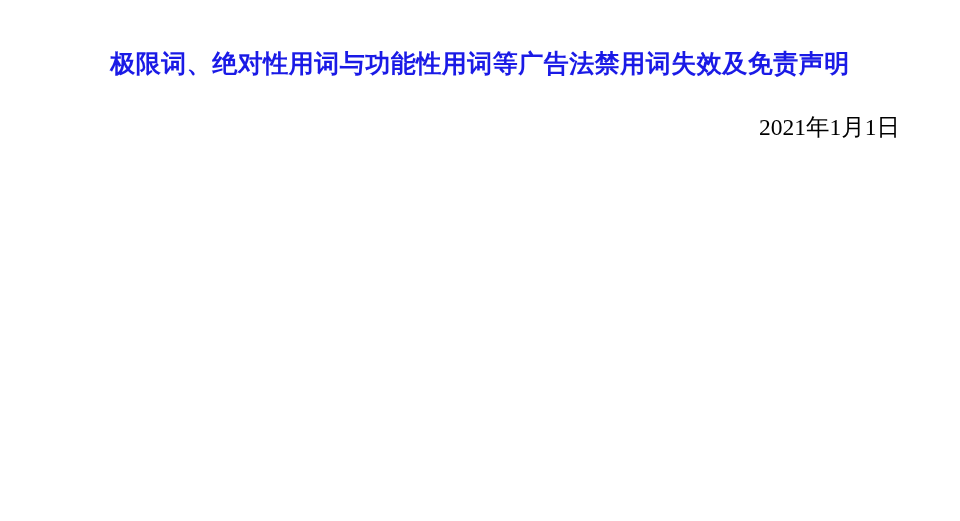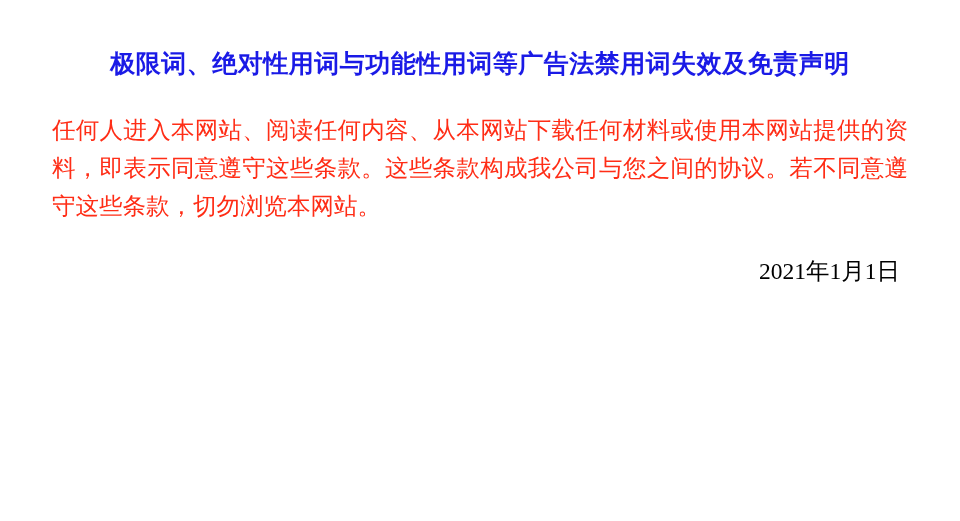--- a/index.html
+++ b/index.html
@@ -56,16 +56,15 @@
     padding-right: 8px;
   }
 </style>
 </head>
 <body>
 
 <div class="page">
   <h1 class="doc-title">极限词、绝对性用词与功能性用词等广告法禁用词失效及免责声明</h1>
 
 
-  <p class="warning-block">任何人进入本网站、阅读任何内容、从本网站下载任何材料或使用本网站提供的资料，即表示同意遵守这些条款。这些条款构成我公司与您之间的协议。若不同意遵守这些条款，切勿浏览本网站。</p>
 
   <p class="date-line">2021年1月1日</p>
 </div>
 
 </body></html>

